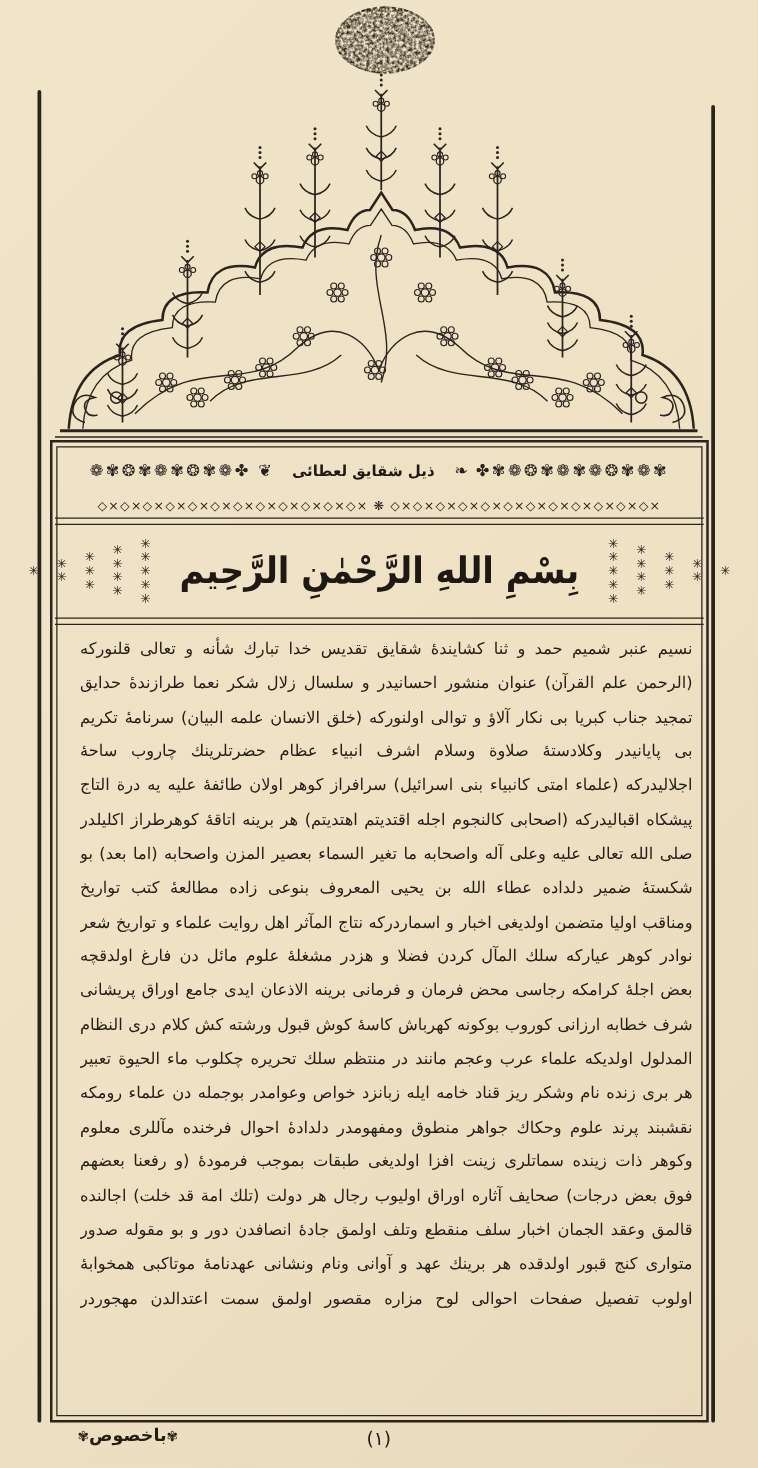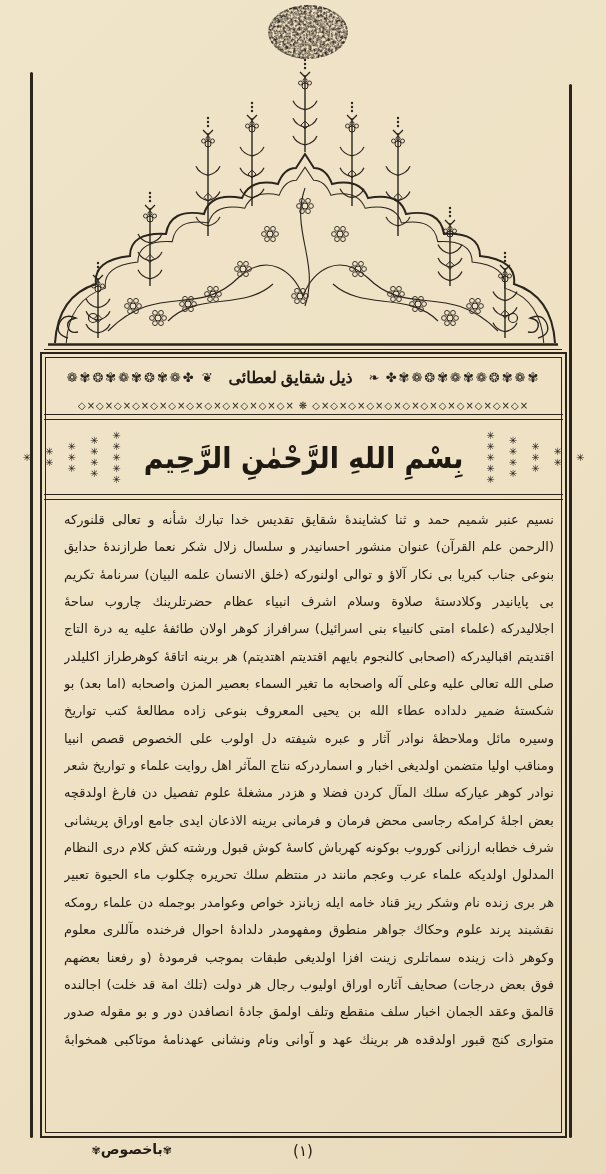--- a/index.html
+++ b/index.html
@@ -32,22 +32,22 @@
     box-sizing:border-box;display:flex;flex-direction:column;
     background:transparent;
   }
   .band{
     height:40px;display:flex;align-items:center;justify-content:center;
     gap:6px;padding:0 8px;margin-top:3px;
   }
   .band .strip{font-size:13px;letter-spacing:2px;white-space:nowrap;overflow:hidden;color:#2a241d;}
   .band .fleuron{font-size:13px;}
   .band .title{
-    font-size:16px;font-weight:bold;direction:rtl;white-space:nowrap;
-    padding:0 10px;color:#201a13;font-family:Liberation Serif, serif;
+    font-size:12px;font-weight:bold;direction:rtl;white-space:nowrap;
+    padding:0 10px;color:#201a13;
   }
   .chain{
     height:16px;display:flex;align-items:center;justify-content:center;gap:4px;
     font-size:10px;letter-spacing:1px;white-space:nowrap;overflow:hidden;color:#2a241d;
   }
   .double-rule{height:4px;border-top:1.6px solid #2a241d;border-bottom:1.6px solid #2a241d;margin:1px 2px;}
   .bismillah{
     height:72px;display:flex;align-items:center;justify-content:center;gap:13px;padding:0 14px;
   }
   .starcol{
@@ -65,21 +65,21 @@
     font-size:13px;line-height:27.35px;
     text-align:justify;text-align-last:justify;
     color:#241d15;
   }
   
   .footer-number{
     position:absolute;left:0;right:0;top:1142px;text-align:center;
     font-size:15px;direction:rtl;color:#241d15;
   }
   .catchword{
-    position:absolute;left:62px;top:1141px;width:110px;text-align:right;
+    position:absolute;left:62px;top:1141px;width:110px;text-align:left;
     font-size:14px;direction:rtl;font-weight:bold;color:#241d15;white-space:nowrap;
   }
   .catchword .orn{font-size:11px;font-weight:normal;}
   svg .ln{stroke:#2a241d;fill:none;}
 </style>
 </head>
 <body>
 
 <div class="page">
 
@@ -417,38 +417,38 @@
 ✳</span>
           <span class="starcol">✳</span>
         </span>
     </div>
 
     <div class="double-rule"></div>
 
     <div class="body-text" id="body-lines">
         <div class="bline">نسيم عنبر شميم حمد و ثنا كشايندهٔ شقايق تقديس خدا تبارك شأنه و تعالى قلنوركه</div>
         <div class="bline">(الرحمن علم القرآن) عنوان منشور احسانيدر و سلسال زلال شكر نعما طرازندهٔ حدايق</div>
-        <div class="bline">بنوعى جناب كبريا بى نكار آلاؤ و توالى اولنوركه (خلق الانسان علمه البيان) سرنامهٔ تكريم</div>
+        <div class="bline">تمجيد جناب كبريا بى نكار آلاؤ و توالى اولنوركه (خلق الانسان علمه البيان) سرنامهٔ تكريم</div>
         <div class="bline">بى پايانيدر وكلادستهٔ صلاوة وسلام اشرف انبياء عظام حضرتلرينك چاروب ساحهٔ</div>
         <div class="bline">اجلاليدركه (علماء امتى كانبياء بنى اسرائيل) سرافراز كوهر اولان طائفهٔ عليه يه درة التاج</div>
-        <div class="bline">اقتديتم اقباليدركه (اصحابى كالنجوم بايهم اقتديتم اهتديتم) هر برينه اتاقهٔ كوهرطراز اكليلدر</div>
+        <div class="bline">پيشكاه اقباليدركه (اصحابى كالنجوم اجله اقتديتم اهتديتم) هر برينه اتاقهٔ كوهرطراز اكليلدر</div>
         <div class="bline">صلى الله تعالى عليه وعلى آله واصحابه ما تغير السماء بعصير المزن واصحابه (اما بعد) بو حقير</div>
         <div class="bline">شكستهٔ ضمير دلداده عطاء الله بن يحيى المعروف بنوعى زاده مطالعهٔ كتب تواريخ</div>
-        <div class="bline">وسيره مائل وملاحظهٔ نوادر آثار و عبره شيفته دل اولوب على الخصوص قصص انبيا</div>
         <div class="bline">ومناقب اوليا متضمن اولديغى اخبار و اسماردركه نتاج المآثر اهل روايت علماء و تواريخ شعر الافاده قيلديغى</div>
-        <div class="bline">نوادر كوهر عياركه سلك المآل كردن فضلا و هزدر مشغلهٔ علوم تفصيل دن فارغ اولدقچه</div>
+        <div class="bline">نوادر كوهر عياركه سلك المآل كردن فضلا و هزدر مشغلهٔ علوم مائل دن فارغ اولدقچه</div>
         <div class="bline">بعض اجلهٔ كرامكه رجاسى محض فرمان و فرمانى برينه الاذعان ايدى جامع اوراق پريشانى</div>
         <div class="bline">شرف خطابه ارزانى كوروب بوكونه كهرباش كاسهٔ كوش قبول ورشته كش كلام درى النظام بديع</div>
         <div class="bline">المدلول اولدیكه علماء عرب وعجم مانند در منتظم سلك تحريره چكلوب ماء الحيوة تعبير دلپذير ايله</div>
         <div class="bline">هر برى زنده نام وشكر ريز قناد خامه ايله زبانزد خواص وعوامدر بوجمله دن علماء رومكه</div>
         <div class="bline">نقشبند پرند علوم وحكاك جواهر منطوق ومفهومدر دلدادهٔ احوال فرخنده مآللرى معلوم</div>
         <div class="bline">وكوهر ذات زينده سماتلرى زينت افزا اولديغى طبقات بموجب فرمودهٔ (و رفعنا بعضهم</div>
         <div class="bline">فوق بعض درجات) صحايف آثاره اوراق اوليوب رجال هر دولت (تلك امة قد خلت) اجالنده</div>
         <div class="bline">قالمق وعقد الجمان اخبار سلف منقطع وتلف اولمق جادهٔ انصافدن دور و بو مقوله صدور</div>
         <div class="bline">متوارى كنج قبور اولدقده هر برينك عهد و آوانى ونام ونشانى عهدنامهٔ موتاكبى همخوابهٔ دخمهٔ فنا</div>
+        <div class="bline">اولوب تفصيل صفحات احوالى لوح مزاره مقصور اولمق سمت اعتدالدن مهجوردر</div>
       </div>
   </div>
 
   <div class="footer-number">(١)</div>
   <div class="catchword">
     <span class="orn">✾</span><span>باخصوص</span><span class="orn">✾</span>
   </div>
 
 </div>
 

